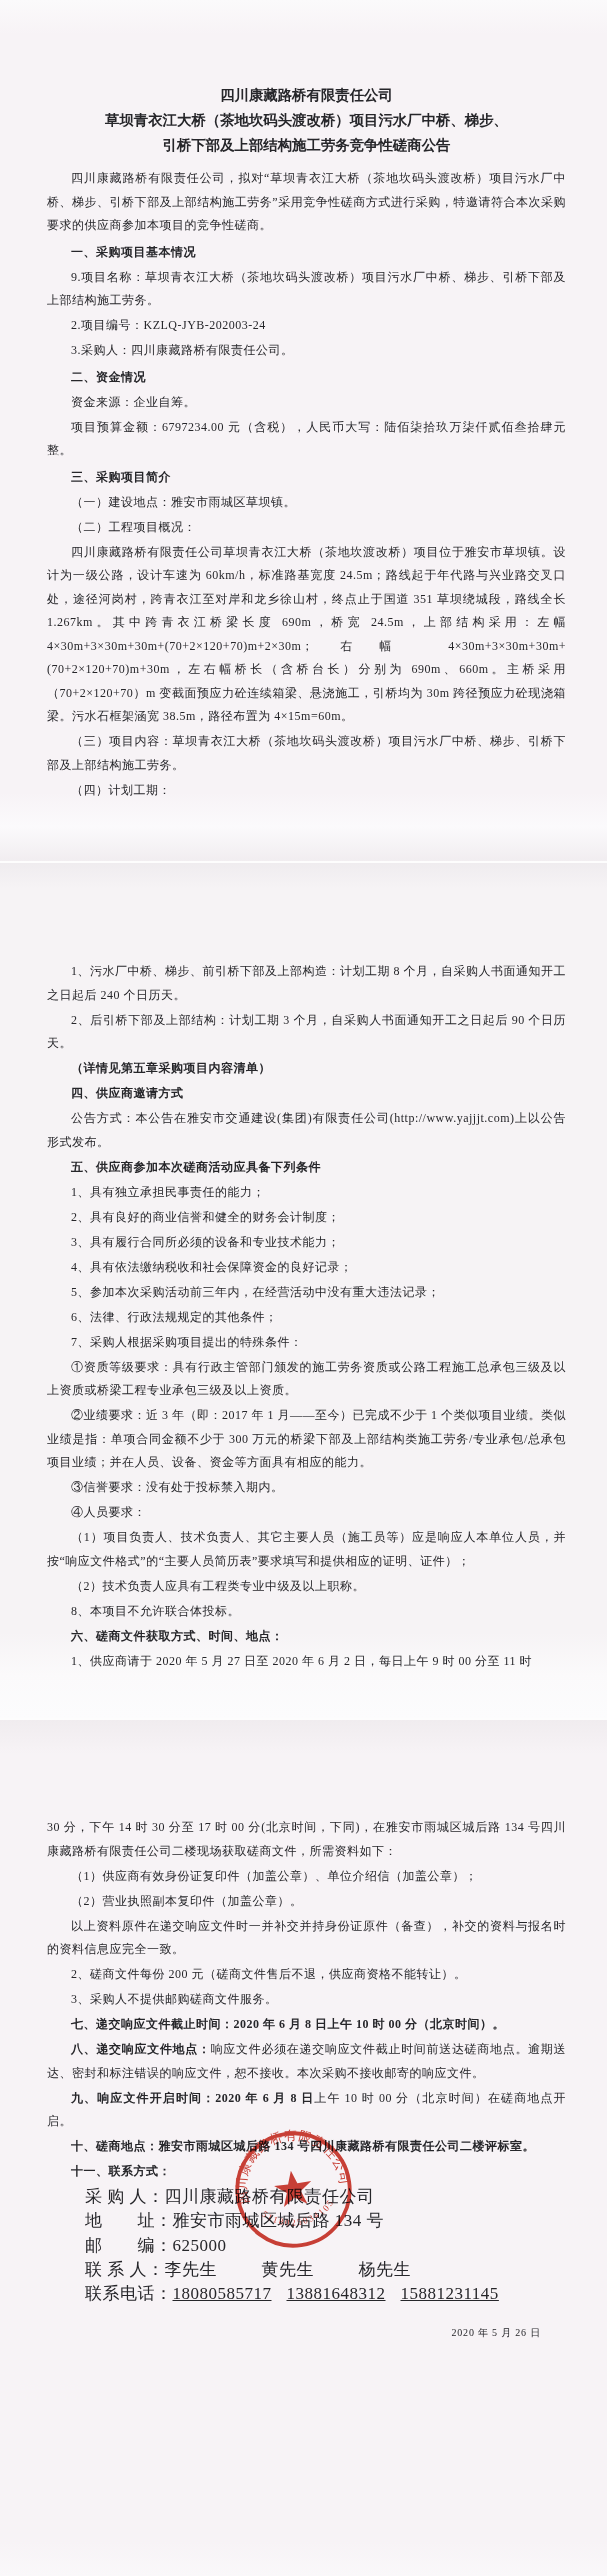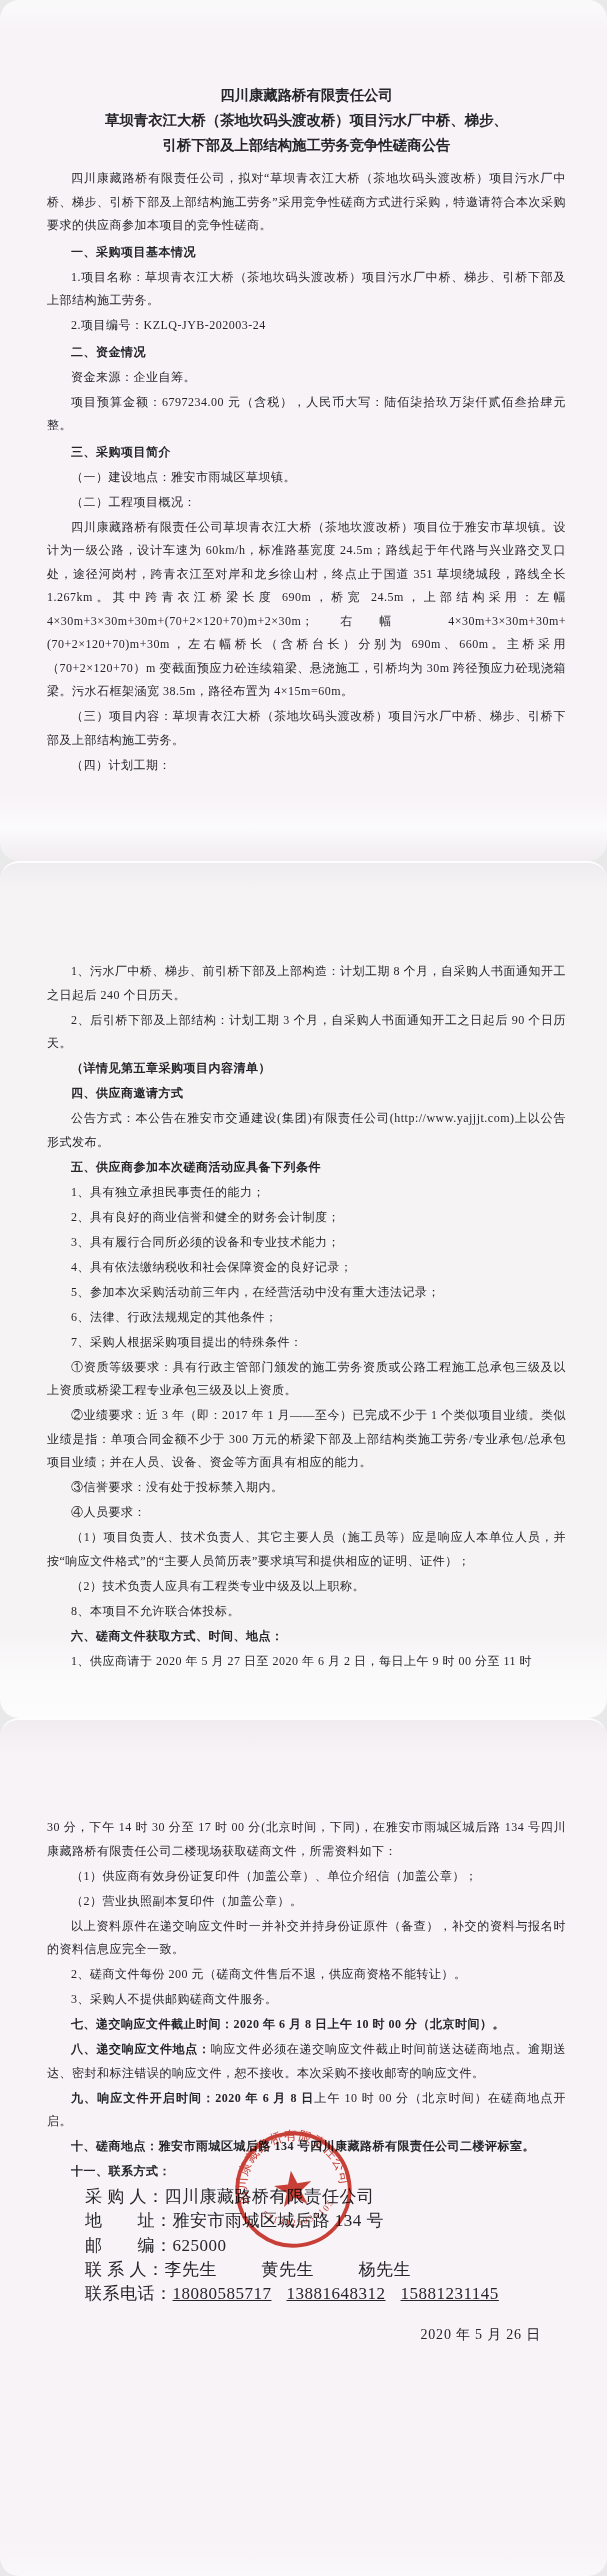--- a/index.html
+++ b/index.html
@@ -1,60 +1,61 @@
 <!DOCTYPE html>
 <html style="font-size:12px"><head>
 <meta charset="utf-8">
 <style>
   html,body { margin:0; padding:0; background:#e9e9e9; }
   .doc {
     width:607px; height:2576px; position:relative; margin:0 auto;
     font-family:"Liberation Serif","DejaVu Serif",serif;
     color:#26262a; overflow:hidden;
   }
-  .page { position:relative; width:607px; box-sizing:border-box; padding-left:47px; padding-right:41px;border-radius:19px; }
+  .page { position:relative; width:607px; box-sizing:border-box; padding-left:47px; padding-right:41px; }
   .page-1 { height:861px; padding-top:83px;
     background:linear-gradient(180deg,#fbfafb 0%,#f7f3f6 4%,#f7f3f6 92%,#fbfafc 96%,#f1edf0 100%); }
   .page-2 { height:857px; padding-top:97px; border-top:2.3px solid #fdfdfd;
     background:linear-gradient(180deg,#efecef 0%,#f6f3f5 3%,#f6f3f5 90%,#fbfafb 95%,#fcfcfd 100%); }
   .page-3 { height:858px; padding-top:96px; border-top:2.3px solid #fdfdfd;
     background:linear-gradient(180deg,#f0ecef 0%,#f7f3f6 4%,#f7f3f6 96%,#faf8fa 100%); }
   .line { margin:0 0 1.5px 0; font-size:12px; line-height:23.5px; text-align:justify; letter-spacing:0.5px; }
   .indent { text-indent:2em; }
   .b { font-weight:bold; }
   .u { text-underline-offset:3px; }
   .title { text-align:center; font-weight:bold; font-size:14.4px; line-height:25px; margin:0; }
   .title-block { margin-bottom:9px; }
   .gap-s { margin-top:3px; }
   .contact-row { margin:0 0 0.8px 0; font-size:17px; line-height:23.5px; letter-spacing:0.5px; padding-left:38px; }
   .contact-label { display:inline-block; min-width:68px; }
   .person-val { display:inline-block; min-width:97px; }
   .phone-val { display:inline-block; min-width:114px;text-decoration:underline; }
-  .sign-date { text-align:right; padding-right:25px; margin-top:20px; font-size:14px; letter-spacing:0.8px; }
+  .sign-date { text-align:right; padding-right:25px; margin-top:20px; font-size:10px; letter-spacing:0.8px; }
   .stamp { position:absolute; left:232px; top:408px; width:123px; height:123px;
     mix-blend-mode:multiply; opacity:0.88; transform:rotate(-8deg); pointer-events:none; }
   .stamp text { font-family:"Liberation Serif","DejaVu Serif",serif; }
 </style>
 </head>
 <body>
 
 <div class="doc">
 
   <div class="page page-1">
     <div class="title-block">
       <p class="title">四川康藏路桥有限责任公司</p>
       <p class="title">草坝青衣江大桥（茶地坎码头渡改桥）项目污水厂中桥、梯步、</p>
       <p class="title">引桥下部及上部结构施工劳务竞争性磋商公告</p>
     </div>
 
     <p class="line indent">四川康藏路桥有限责任公司，拟对“草坝青衣江大桥（茶地坎码头渡改桥）项目污水厂中桥、梯步、引桥下部及上部结构施工劳务”采用竞争性磋商方式进行采购，特邀请符合本次采购要求的供应商参加本项目的竞争性磋商。</p>
 
     <p class="line indent b gap-s">一、采购项目基本情况</p>
-    <p class="line indent">1.项目名称：草坝青衣江大桥（茶地坎码头渡改桥）项目污水厂中桥、梯步、引桥下部及上部结构施工劳务。</p>
+    <p class="line indent">9.项目名称：草坝青衣江大桥（茶地坎码头渡改桥）项目污水厂中桥、梯步、引桥下部及上部结构施工劳务。</p>
     <p class="line indent">2.项目编号：KZLQ-JYB-202003-24</p>
+    <p class="line indent">3.采购人：四川康藏路桥有限责任公司。</p>
 
     <p class="line indent b gap-s">二、资金情况</p>
     <p class="line indent">资金来源：企业自筹。</p>
     <p class="line indent">项目预算金额：6797234.00 元（含税），人民币大写：陆佰柒拾玖万柒仟贰佰叁拾肆元整。</p>
 
     <p class="line indent b gap-s">三、采购项目简介</p>
     <p class="line indent">（一）建设地点：雅安市雨城区草坝镇。</p>
     <p class="line indent">（二）工程项目概况：</p>
     <p class="line indent">四川康藏路桥有限责任公司草坝青衣江大桥（茶地坎渡改桥）项目位于雅安市草坝镇。设计为一级公路，设计车速为 60km/h，标准路基宽度 24.5m；路线起于年代路与兴业路交叉口处，途径河岗村，跨青衣江至对岸和龙乡徐山村，终点止于国道 351 草坝绕城段，路线全长 1.267km。其中跨青衣江桥梁长度 690m，桥宽 24.5m，上部结构采用：左幅 4×30m+3×30m+30m+(70+2×120+70)m+2×30m；右幅 4×30m+3×30m+30m+(70+2×120+70)m+30m，左右幅桥长（含桥台长）分别为 690m、660m。主桥采用（70+2×120+70）m 变截面预应力砼连续箱梁、悬浇施工，引桥均为 30m 跨径预应力砼现浇箱梁。污水石框架涵宽 38.5m，路径布置为 4×15m=60m。</p>
     <p class="line indent">（三）项目内容：草坝青衣江大桥（茶地坎码头渡改桥）项目污水厂中桥、梯步、引桥下部及上部结构施工劳务。</p>

